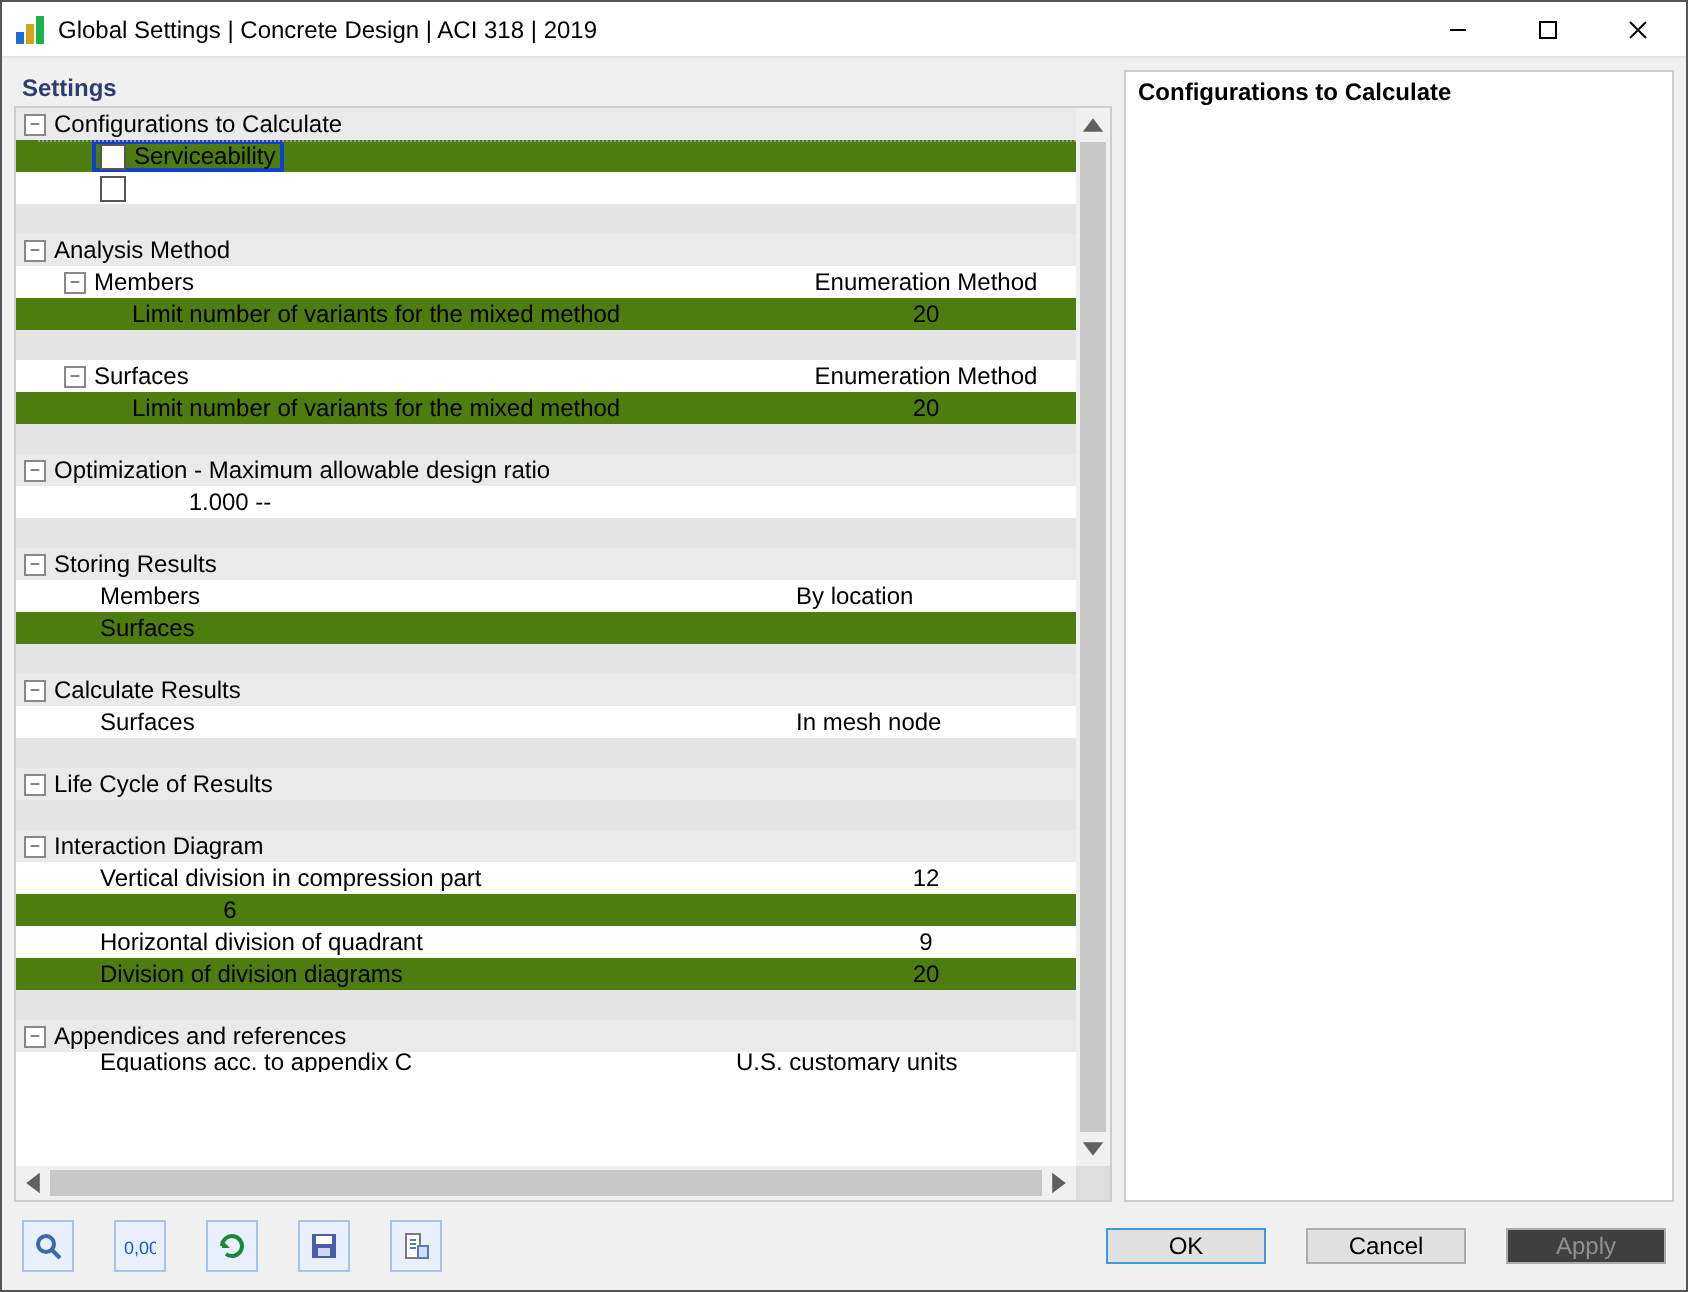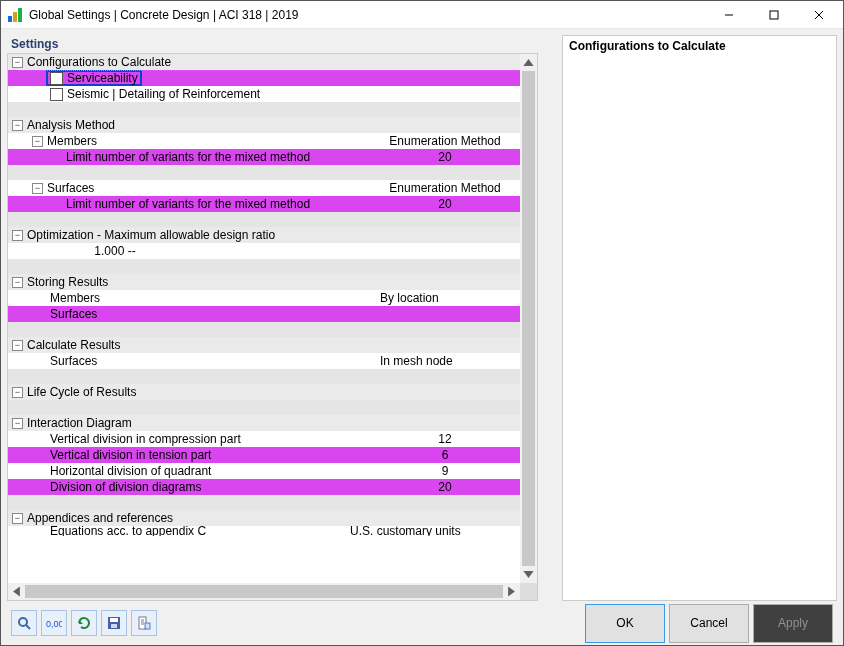--- a/index.html
+++ b/index.html
@@ -3,50 +3,50 @@
 <meta charset="utf-8">
 <style>
 * { box-sizing: border-box; margin: 0; padding: 0; }
 html, body { width: 844px; height: 646px; font-family: "Segoe UI", Tahoma, sans-serif; font-size: 12px; color: #000; background: #fff; overflow: hidden; }
 .window { width: 844px; height: 646px; border: 1px solid #555; background: #f0f0f0; position: relative; display: flex; flex-direction: column; }
 .titlebar { height: 28px; display: flex; align-items: center; padding: 0 2px 0 6px; background: #fff; border-bottom: 1px solid #e5e5e5; }
 .titlebar .app-icon { width: 16px; height: 16px; margin-right: 6px; position: relative; }
 .titlebar .title-text { flex: 1; font-size: 12px; }
 .titlebar .tb-btn { width: 45px; height: 26px; display: flex; align-items: center; justify-content: center; color: #000; }
 .tb-btn svg { width: 10px; height: 10px; }
-.body-area { flex: 1; display: flex; padding: 6px 6px 0 6px; gap: 24px; min-height: 0; }
+.body-area { flex: 1; display: flex; padding: 6px 6px 0 6px; gap: 6px; min-height: 0; }
 .left-panel { flex: 1; display: flex; flex-direction: column; min-width: 0; }
 .panel-header { color: #2a3f6e; font-weight: 600; padding: 2px 4px; }
 .right-panel { width: 275px; background: #fff; border: 1px solid #ccc; padding: 3px 6px; }
 .right-panel .panel-title { font-weight: 600; color: #000; }
 .tree-scroll { flex: 1; background: #fff; border: 1px solid #ccc; position: relative; overflow: hidden; }
 .tree-inner { position: absolute; inset: 0 17px 17px 0; overflow: hidden; }
 .row { height: 16px; line-height: 16px; display: flex; align-items: center; font-size: 12px; white-space: nowrap; }
 .row.section-hdr { background: #eaeaea; }
-.row.alt { background: #d946ef; }
+.row.alt { background: #4d7c0f; }
 .row.space { background: #e5e5e5; height: 15px; }
 .row .cell-indent { flex-shrink: 0; }
 .row .label-col { flex: 1; min-width: 0; overflow: hidden; text-overflow: ellipsis; }
 .row .val-col { width: 130px; text-align: center; flex-shrink: 0; }
 .row .end-col { width: 10px; flex-shrink: 0; }
 .exp { width: 11px; height: 11px; border: 1px solid #888; background: #fff; display: inline-flex; align-items: center; justify-content: center; font-size: 9px; line-height: 1; margin-right: 4px; color: #444; flex-shrink: 0; cursor: pointer; }
 .chk { width: 13px; height: 13px; border: 1px solid #555; background: #fff; display: inline-flex; align-items: center; justify-content: center; margin-right: 4px; flex-shrink: 0; cursor: pointer; }
 .chk.checked::after { content: ""; width: 8px; height: 5px; border-left: 1.5px solid #333; border-bottom: 1.5px solid #333; transform: rotate(-45deg) translateY(-1px); }
 .highlight-box { border: 2px solid #1040d0; padding: 0 2px; display: inline-flex; align-items: center; height: 16px; }
 .dotline { position: absolute; top: 16px; left: 11px; right: 0; height: 0; border-top: 1px dotted #999; }
 .vscroll { position: absolute; top: 0; right: 0; bottom: 17px; width: 17px; background: #f0f0f0; display: flex; flex-direction: column; }
 .hscroll { position: absolute; left: 0; right: 17px; bottom: 0; height: 17px; background: #f0f0f0; display: flex; }
 .scroll-btn { width: 17px; height: 17px; display: flex; align-items: center; justify-content: center; color: #606060; flex-shrink: 0; }
 .vscroll .thumb { flex: 1; margin: 0 2px; background: #c8c8c8; }
 .hscroll .thumb { flex: 1; margin: 2px 0; background: #c8c8c8; }
 .corner { position: absolute; right: 0; bottom: 0; width: 17px; height: 17px; background: #ddd; }
-.bottom-bar { height: 44px; display: flex; align-items: center; padding: 0 10px; gap: 4px; }
+.bottom-bar { height: 44px; display: flex; align-items: center; padding: 0 10px; gap: 20px; }
 .tool-btn { width: 26px; height: 26px; border: 1px solid #a8c3e8; background: #e8f0fb; display: flex; align-items: center; justify-content: center; cursor: pointer; }
 .tool-btn svg { width: 16px; height: 16px; }
-.action-btn { width: 80px; height: 39px; border: 1px solid #adadad; background: #e1e1e1; font-size: 12px; cursor: pointer; font-family: inherit; }
+.action-btn { width: 80px; height: 18px; border: 1px solid #adadad; background: #e1e1e1; font-size: 12px; cursor: pointer; font-family: inherit; }
 .action-btn.primary { border: 1px solid #3b99e0; }
 .action-btn.disabled { color: #909090; background: #404040; }
 .spacer { flex: 1; }
 </style>
 </head>
 <body>
 
 <div class="window">
 
   <div class="titlebar">
@@ -96,21 +96,20 @@
               <span class="chk"></span>
               <span>Serviceability</span>
             </span>
             <span class="label-col"></span>
               <span class="val-col"></span>
               <span class="end-col"></span>
           </div>
           <div class="row">
             <span class="cell-indent" style="width:42px"></span>
             <span class="chk"></span>
-            <span class="label-col">Seismic | Detailing of Reinforcement</span>
             <span class="val-col"></span>
               <span class="end-col"></span>
           </div>
           <div class="row space"></div>
 
           <div class="row section-hdr">
             <span class="cell-indent" style="width:4px"></span>
             <span class="exp">−</span>
             <span class="label-col">Analysis Method</span>
             <span class="val-col"></span>
@@ -211,21 +210,20 @@
               <span class="end-col"></span>
           </div>
           <div class="row">
             <span class="cell-indent" style="width:42px"></span>
             <span class="label-col">Vertical division in compression part</span>
             <span class="val-col">12</span>
               <span class="end-col"></span>
           </div>
           <div class="row alt">
             <span class="cell-indent" style="width:42px"></span>
-            <span class="label-col">Vertical division in tension part</span>
             <span class="val-col">6</span>
               <span class="end-col"></span>
           </div>
           <div class="row">
             <span class="cell-indent" style="width:42px"></span>
             <span class="label-col">Horizontal division of quadrant</span>
             <span class="val-col">9</span>
               <span class="end-col"></span>
           </div>
           <div class="row alt">

